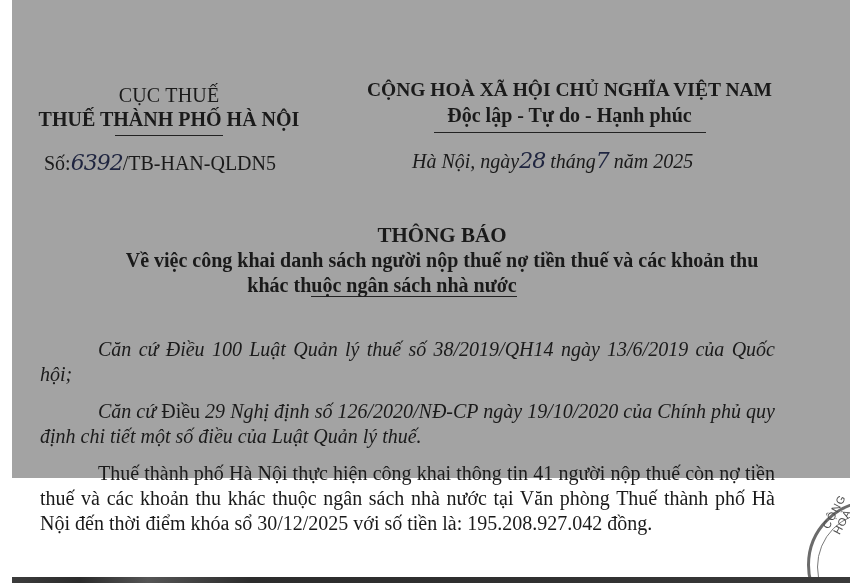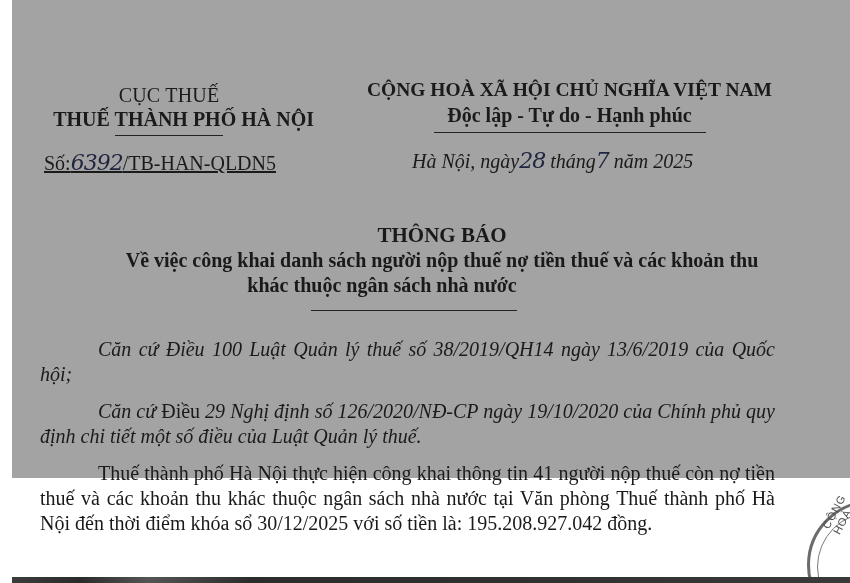--- a/index.html
+++ b/index.html
@@ -31,36 +31,34 @@
     }
     .hdr-left .agency-parent {
       font-size: 20px;
       line-height: 23px;
       letter-spacing: 0.2px;
     }
     .hdr-left .agency-name {
       font-size: 20px;
       line-height: 25px;
       font-weight: bold;
-      text-align: right;
     }
     .hdr-left .rule {
       width: 108px;
       height: 0;
       border-top: 1.3px solid #222;
       margin: 3px auto 0 auto;
     }
     .doc-number {
       position: absolute;
       left: 32px;
       top: 150px;
       font-size: 20px;
       line-height: 26px;
       white-space: nowrap;
-      text-decoration: underline;
     }
     .handwritten {
       font-family: "DejaVu Serif", serif;
       font-style: italic;
       font-size: 22px;
       letter-spacing: -1px;
       color: #1f2540;
     }
 
     
@@ -121,21 +119,21 @@
     }
     .title-block .subject-2 {
       font-size: 20px;
       font-weight: bold;
       line-height: 25px;
       margin-left: -110px;
       white-space: nowrap;
     }
     .u-span {
       border-bottom: 1.2px solid #222;
-      padding-bottom: 14px;
+      padding-bottom: 0;
     }
 
     
     .body-text {
       position: absolute;
       left: 28px;
       top: 337px;
       width: 735px;
       font-size: 20px;
       line-height: 25px;

